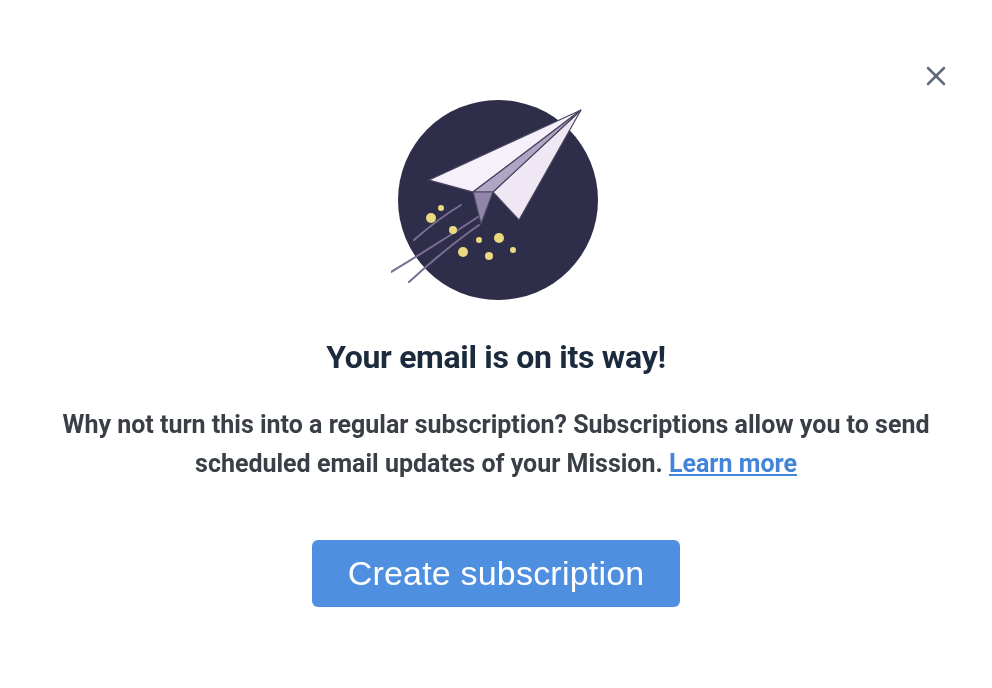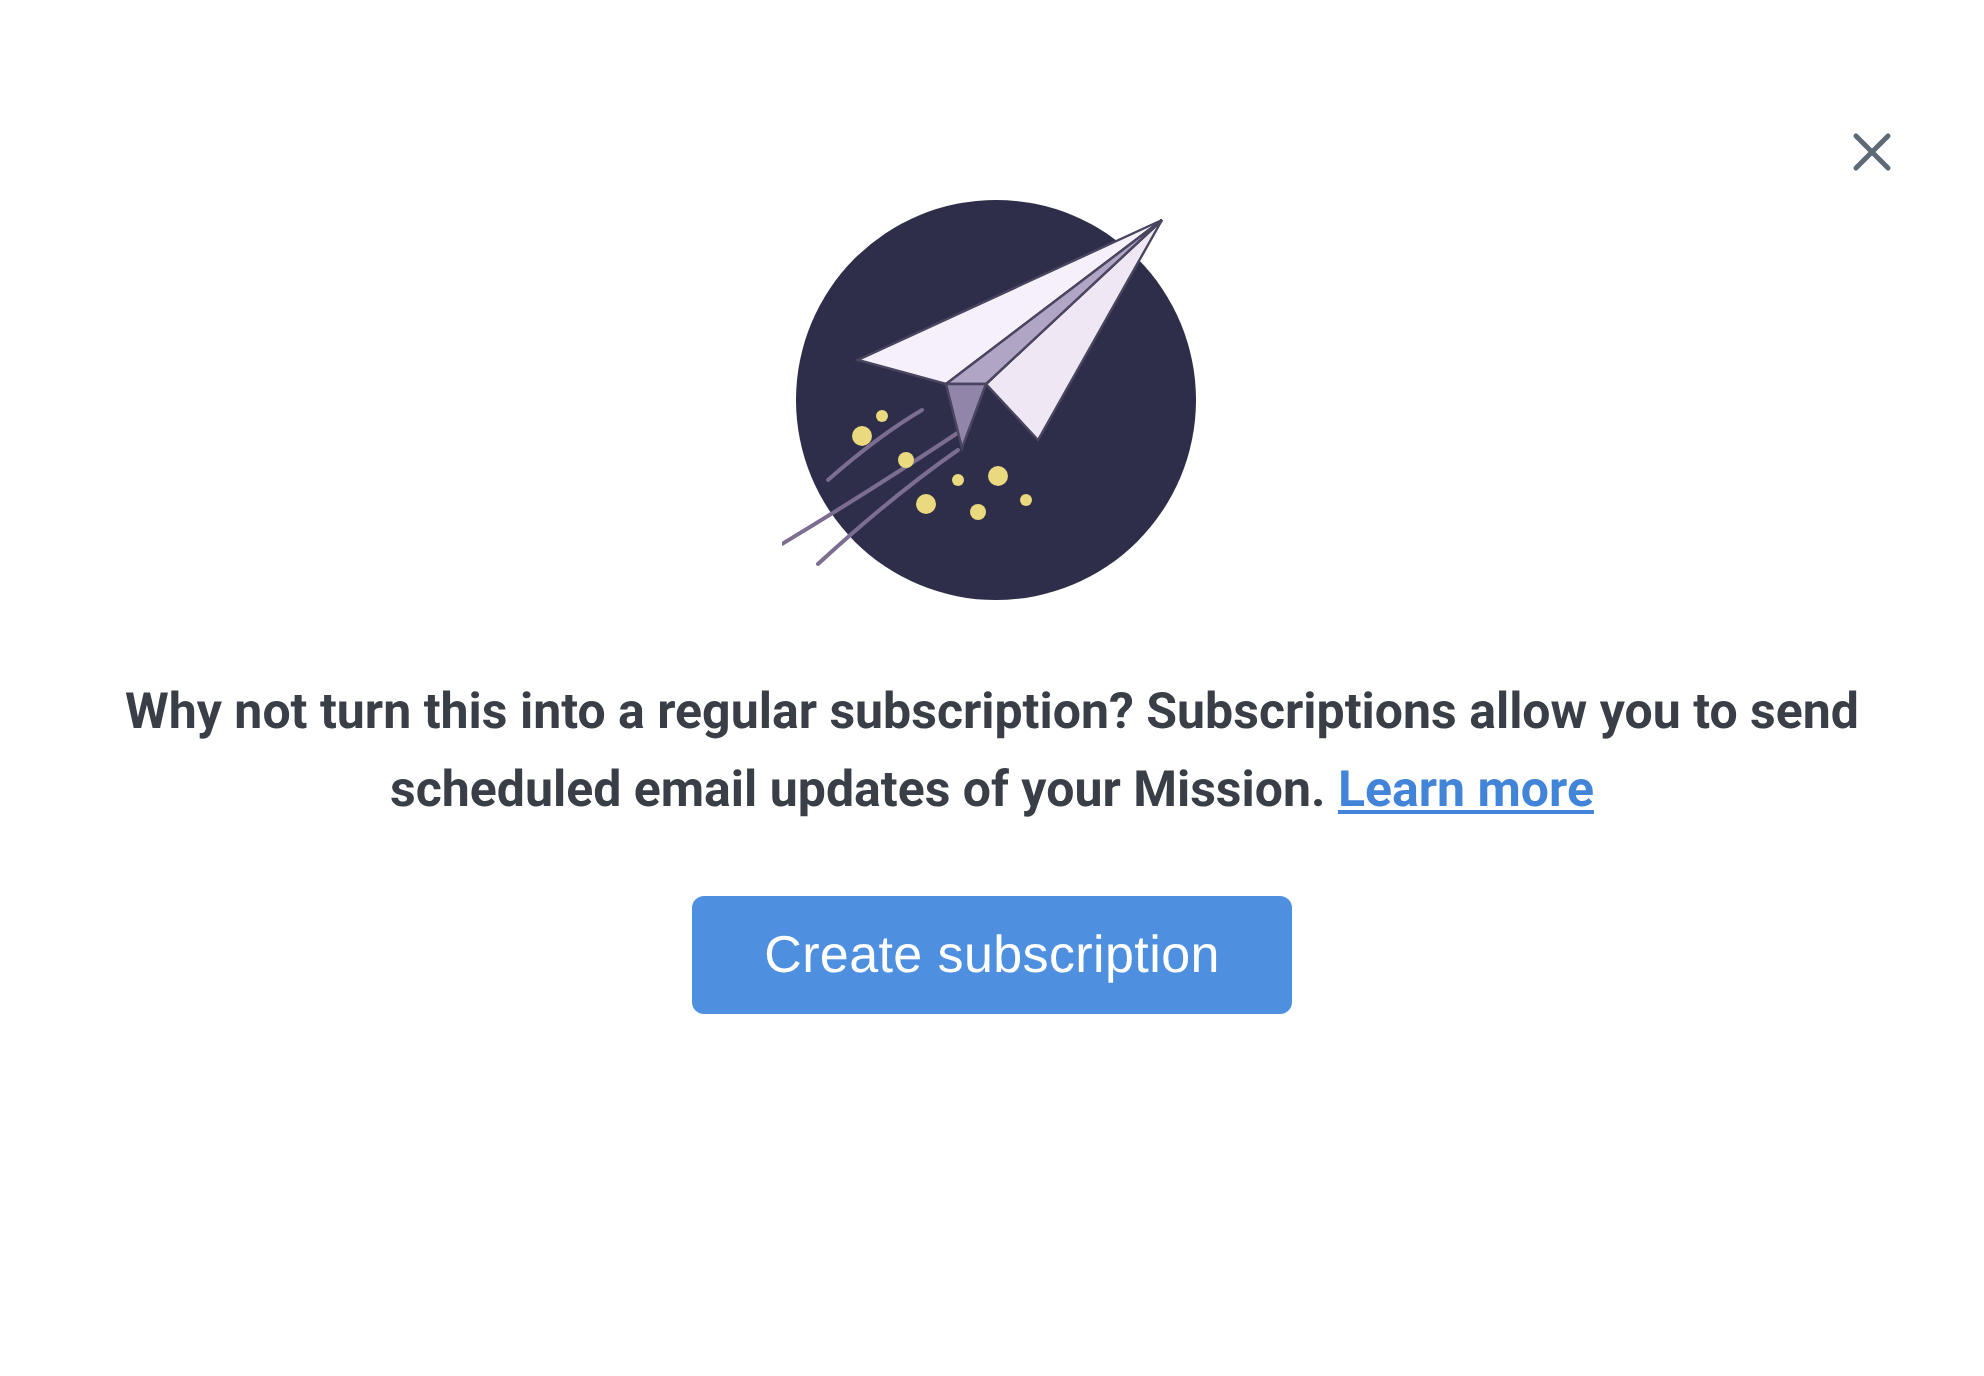--- a/index.html
+++ b/index.html
@@ -62,27 +62,28 @@
       font-weight: 700;
     }
     .learn-more {
       color: #4285d8;
       text-decoration: underline;
       cursor: pointer;
     }
     .primary-btn {
       background: #4f8fe0;
       color: #ffffff;
-      font-size: 26px;
+      font-size: 34px;
       font-weight: 400;
       border: none;
       border-radius: 6px;
       padding: 14px 36px;
       cursor: pointer;
       letter-spacing: 0.2px;
+      margin-top: 24px;
     }
   </style>
 </head>
 <body>
 
 <button class="close-btn" aria-label="Close">
   <svg viewBox="0 0 24 24" fill="none" stroke="#5e6a75" stroke-width="2.5" stroke-linecap="round">
     <line x1="4" y1="4" x2="20" y2="20"></line>
     <line x1="20" y1="4" x2="4" y2="20"></line>
   </svg>
@@ -111,20 +112,21 @@
       <polygon points="190,10 128,120 102,92" fill="#efe8f4" stroke="#4a4660" stroke-width="1.2"></polygon>
 
       <polygon points="190,10 38,80 82,92" fill="#f5f0f9" stroke="#4a4660" stroke-width="1.2"></polygon>
 
       <polygon points="190,10 82,92 102,92" fill="#b0a5c4" stroke="#4a4660" stroke-width="1.2"></polygon>
 
       <polygon points="82,92 90,124 102,92" fill="#9185a9" stroke="#4a4660" stroke-width="1.2"></polygon>
     </svg>
   </div>
 
+  <h1 class="heading">Your email is on its way!</h1>
 
   <p class="description">
     <span>Why not turn this into a regular subscription? Subscriptions allow you to send scheduled email updates of your Mission. </span><a class="learn-more">Learn more</a>
   </p>
 
   <button class="primary-btn">Create subscription</button>
 
 </div>
 
 </body></html>

